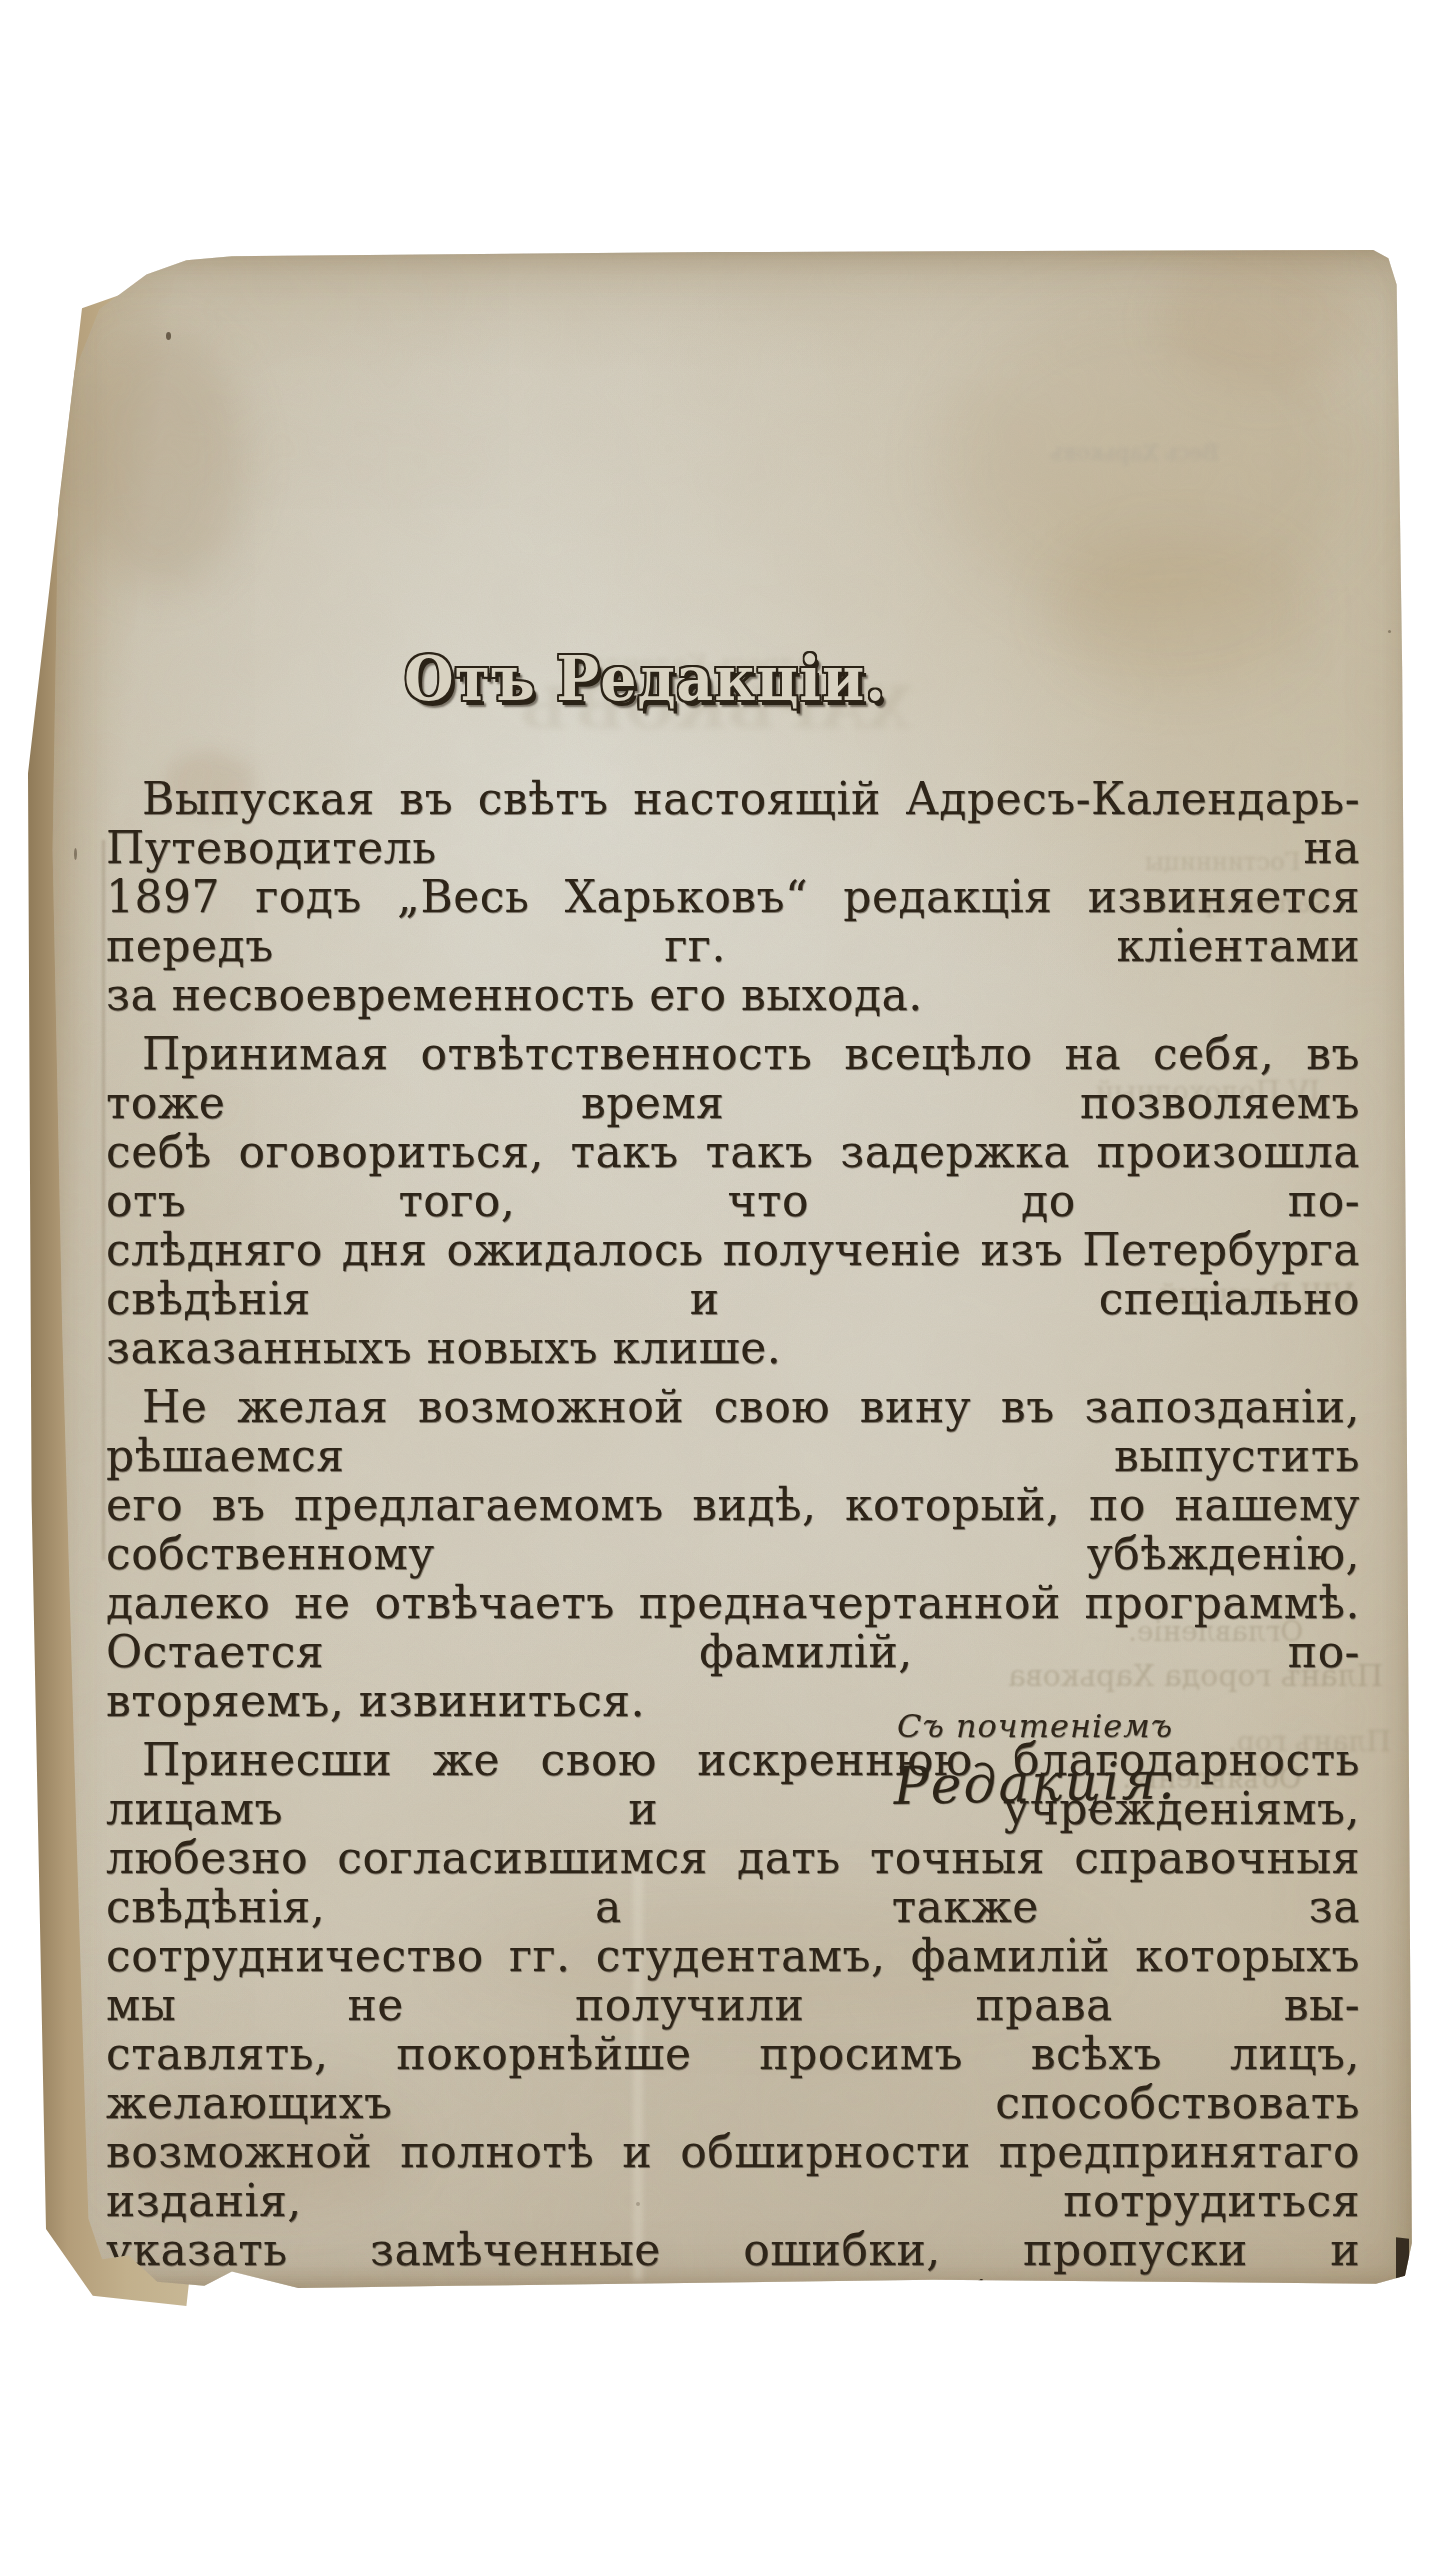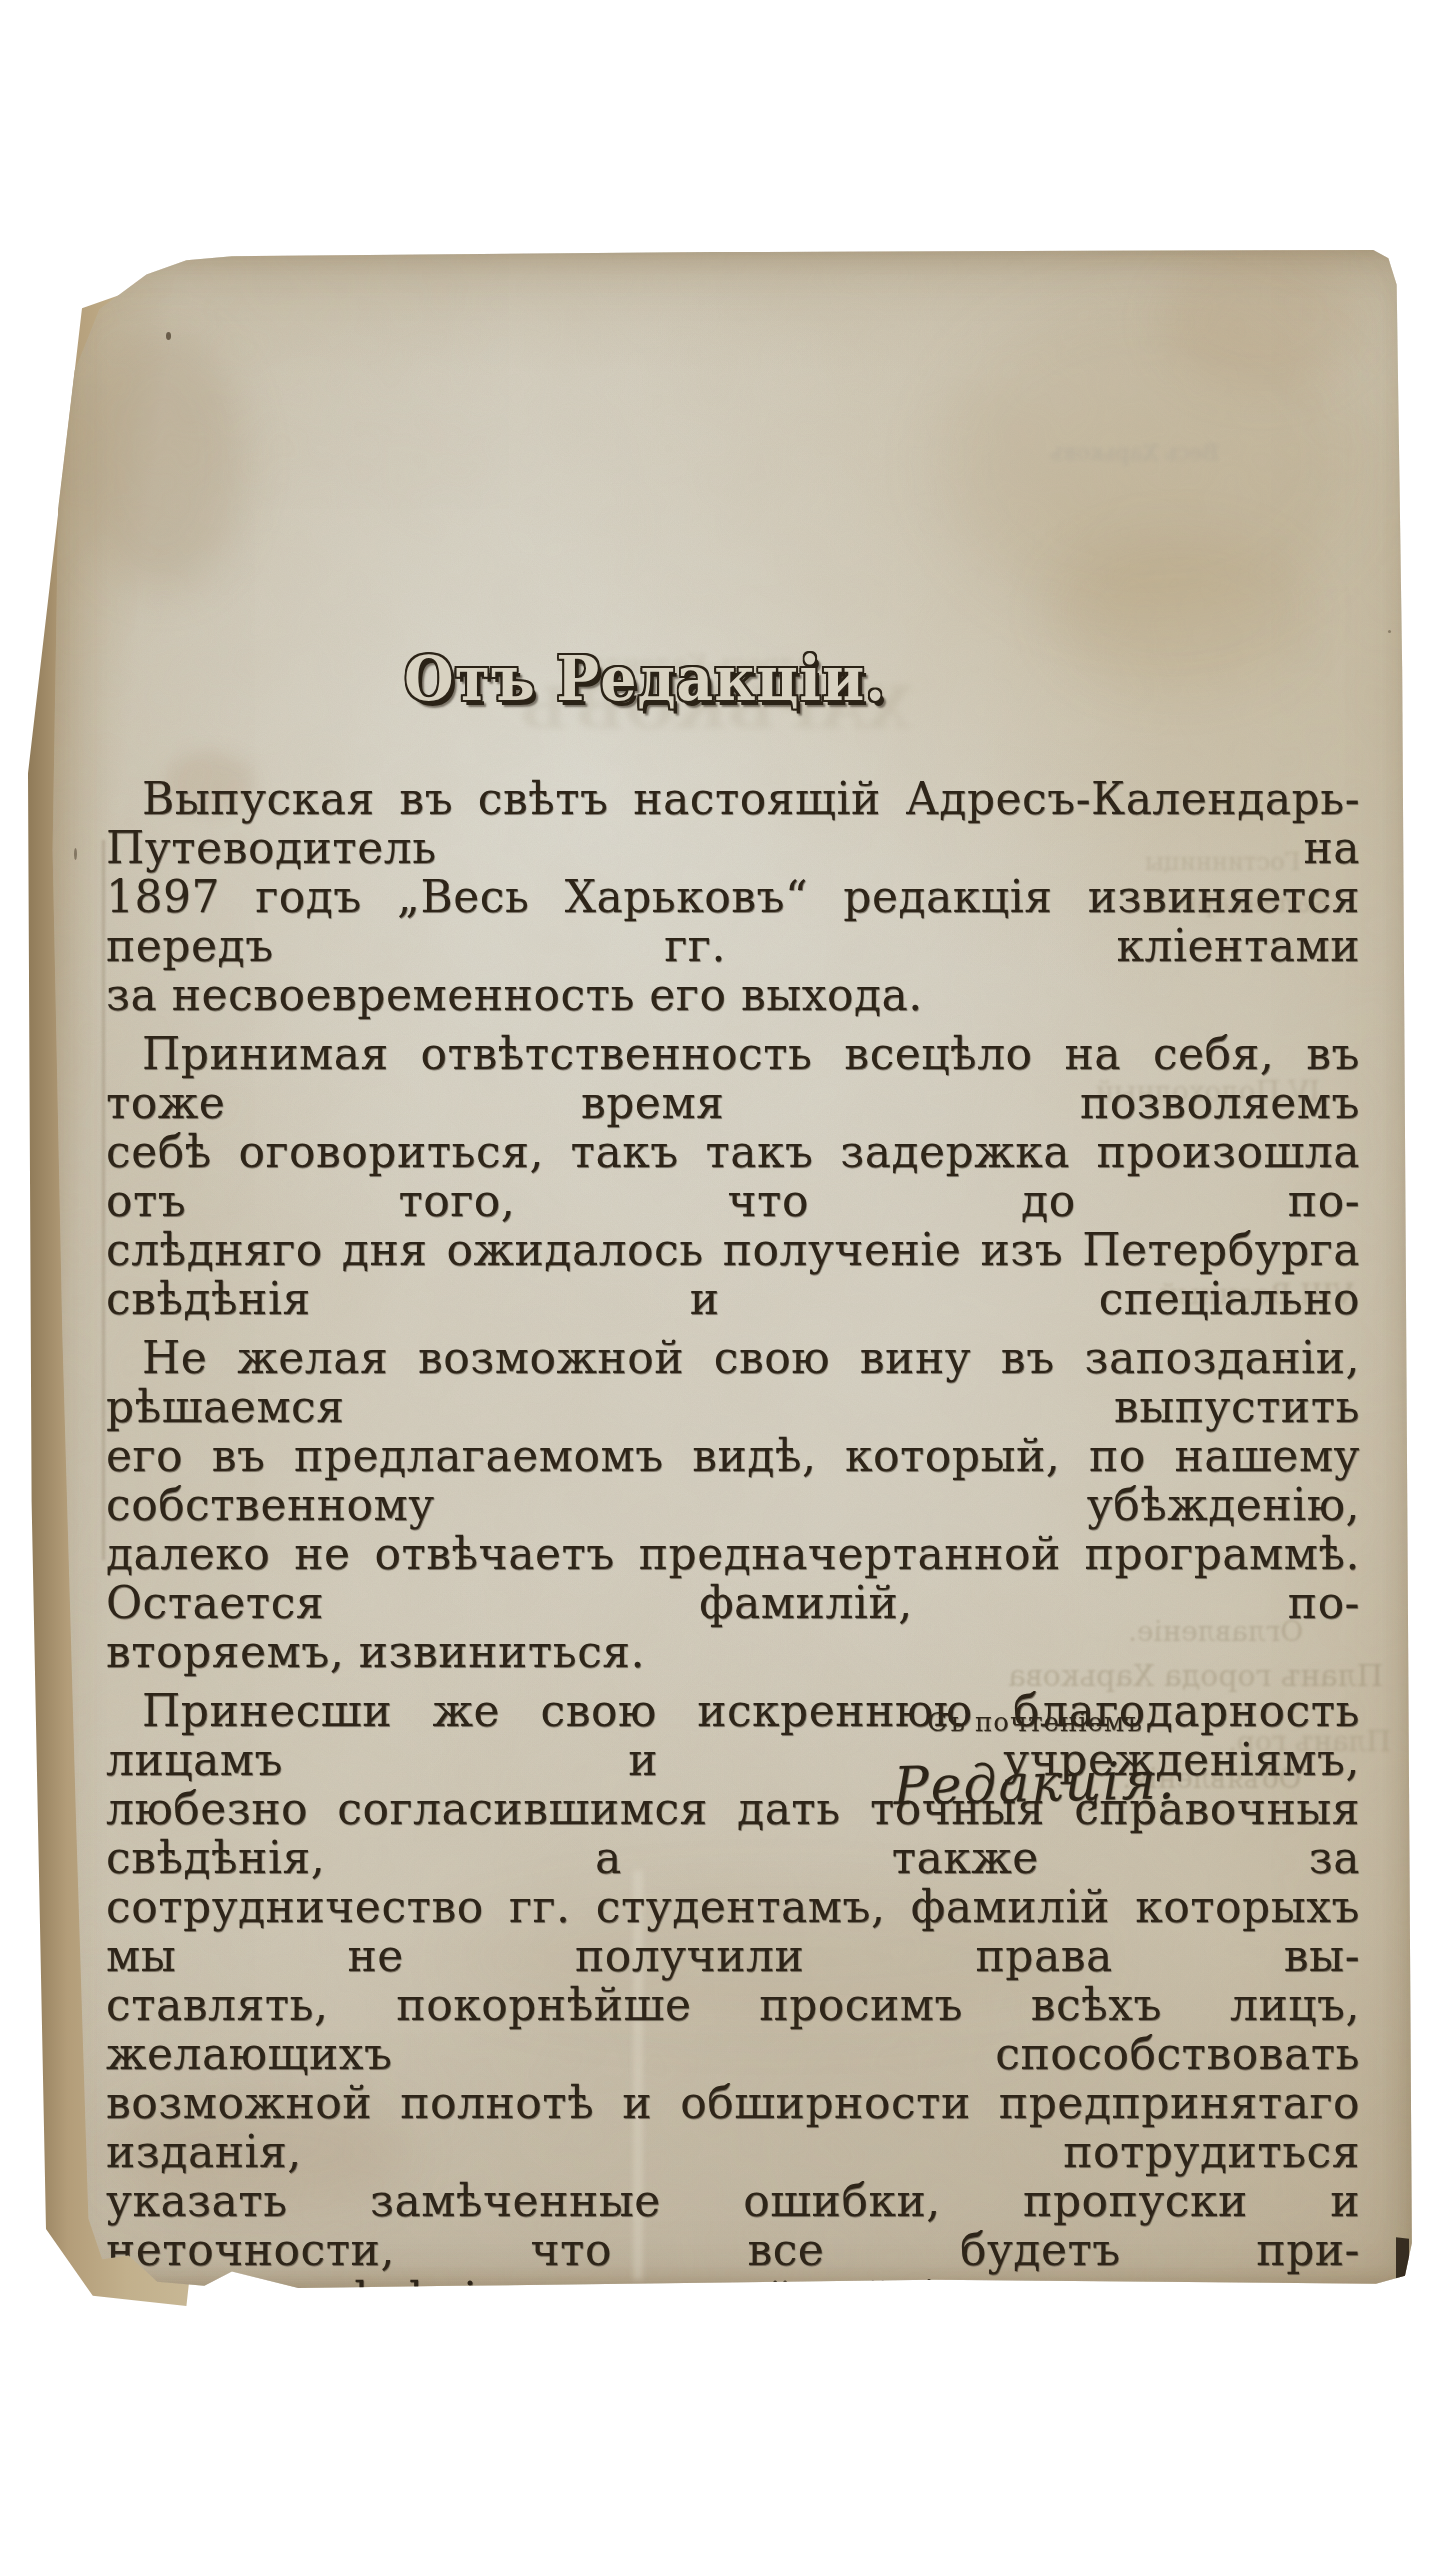--- a/index.html
+++ b/index.html
@@ -59,21 +59,21 @@
     font-size:44px;line-height:49px;color:#2e2519;
     letter-spacing:0.5px;
     text-shadow:0.6px 0.6px 0.8px rgba(46,37,25,0.55);
   }
   .para{margin:0 0 10px 0;}
   .line{text-align:justify;text-align-last:justify;}
   .line.indent{text-indent:36px;}
   .line.last{text-align-last:left;}
   .salutation{
     position:absolute;left:834px;top:1457px;width:330px;text-align:center;
-    font-size:26px;color:#30271b;letter-spacing:1px;
+    font-style:italic;font-size:32px;color:#30271b;letter-spacing:1px;
     text-shadow:0.5px 0.5px 0.7px rgba(48,39,27,0.5);
   }
   .signature{
     position:absolute;left:809px;top:1503px;width:380px;text-align:center;
     font-style:italic;font-size:52px;color:#2c2418;letter-spacing:2px;
     transform:rotate(-1.2deg);
     text-shadow:0.7px 0.7px 0.9px rgba(44,36,24,0.5);
   }
 </style>
 </head>
@@ -131,20 +131,21 @@
   <div class="body-text" id="body-text">
       <div class="para">
         <div class="line indent">Выпуская въ свѣтъ настоящій Адресъ-Календарь-Путеводитель на</div>
         <div class="line">1897 годъ „Весь Харьковъ“ редакція извиняется передъ гг. кліентами</div>
         <div class="line last">за несвоевременность его выхода.</div>
       </div>
       <div class="para">
         <div class="line indent">Принимая отвѣтственность всецѣло на себя, въ тоже время позволяемъ</div>
         <div class="line">себѣ оговориться, такъ такъ задержка произошла отъ того, что до по-</div>
         <div class="line">слѣдняго дня ожидалось полученіе изъ Петербурга свѣдѣнія и спеціально</div>
+        <div class="line last">заказанныхъ новыхъ клише.</div>
       </div>
       <div class="para">
         <div class="line indent">Не желая возможной свою вину въ запозданіи, рѣшаемся выпустить</div>
         <div class="line">его въ предлагаемомъ видѣ, который, по нашему собственному убѣжденію,</div>
         <div class="line">далеко не отвѣчаетъ предначертанной программѣ. Остается фамилій, по-</div>
         <div class="line last">вторяемъ, извиниться.</div>
       </div>
       <div class="para">
         <div class="line indent">Принесши же свою искреннюю благодарность лицамъ и учрежденіямъ,</div>
         <div class="line">любезно согласившимся дать точныя справочныя свѣдѣнія, а также за</div>

